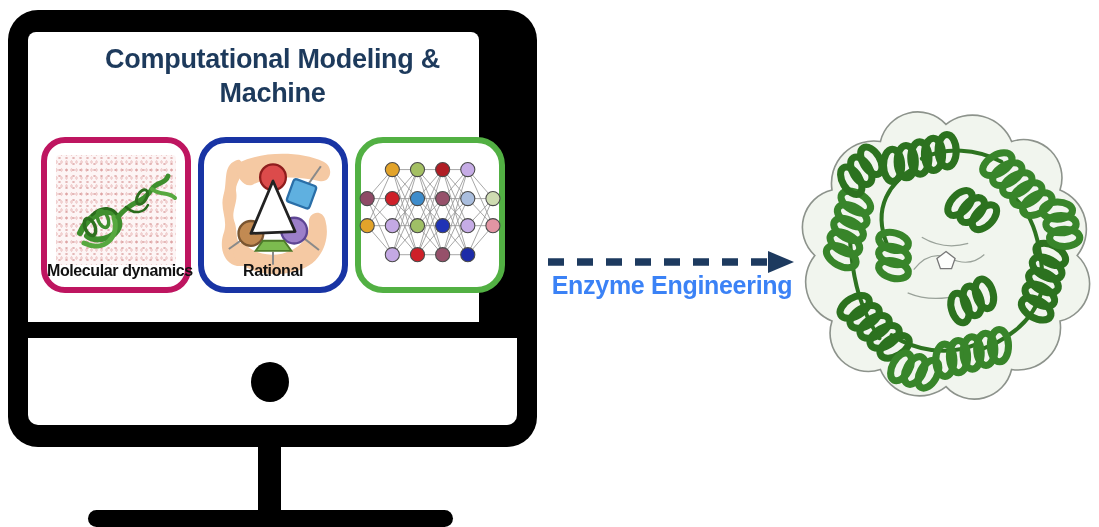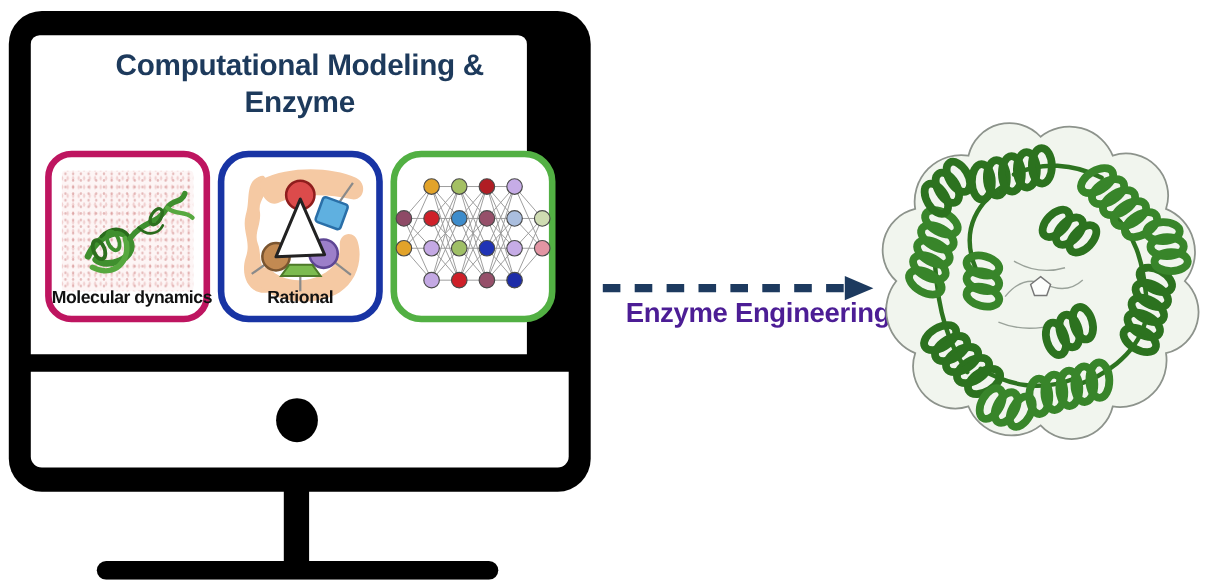--- a/index.html
+++ b/index.html
@@ -75,21 +75,21 @@
 </head>
 <body>
 
 <div>
 
   <div class="abs monitor">
     <div class="screen">
 
       <div class="title" style="color: rgb(29, 58, 92);">
         <div>Computational Modeling &amp;</div>
-        <div>Enzyme</div>
+        <div>Machine</div>
       </div>
 
       <div class="panels">
 
         <div class="panel" style="border-color: rgb(190, 21, 96); border-radius: 24px;">
           <div class="md-art">
             <svg width="132" height="110" viewBox="0 0 132 110">
               <g fill="none" stroke-linecap="round" stroke-linejoin="round">
                 <path d="M24,78 C34,56 58,50 63,66 C67,80 42,90 31,81" stroke="#3f8f2e" stroke-width="6"></path>
                 <path d="M28,88 C48,98 64,82 58,62" stroke="#57a83f" stroke-width="5"></path>
@@ -230,21 +230,21 @@
     <div class="power-dot"></div>
   </div>
 
   <div class="abs stand-neck"></div>
   <div class="abs stand-base"></div>
 
   <svg class="abs arrow-svg" width="256" height="32" viewBox="0 0 256 32">
     <line id="arrow-line" x1="6" y1="16" x2="228" y2="16" stroke="#1d3a5f" stroke-width="7.5" stroke-dasharray="16 13"></line>
     <polygon id="arrow-head" points="226,5 252,16 226,27" fill="#1d3a5f"></polygon>
   </svg>
-  <div class="abs arrow-label" style="color: #4c1d95; margin-left: 17px;">Enzyme Engineering</div>
+  <div class="abs arrow-label" style="color: #3b82f6;">Enzyme Engineering</div>
 
   <svg class="abs protein-svg" width="306" height="338" viewBox="0 0 300 335">
     <defs>
       <g id="coil5" fill="none" stroke-width="7">
         <ellipse cx="-28" cy="0" rx="9" ry="16" transform="rotate(14 -28 0)"></ellipse>
         <ellipse cx="-14" cy="0" rx="9" ry="16" transform="rotate(14 -14 0)"></ellipse>
         <ellipse cx="0" cy="0" rx="9" ry="16" transform="rotate(14 0 0)"></ellipse>
         <ellipse cx="14" cy="0" rx="9" ry="16" transform="rotate(14 14 0)"></ellipse>
         <ellipse cx="28" cy="0" rx="9" ry="16" transform="rotate(14 28 0)"></ellipse>
       </g>

